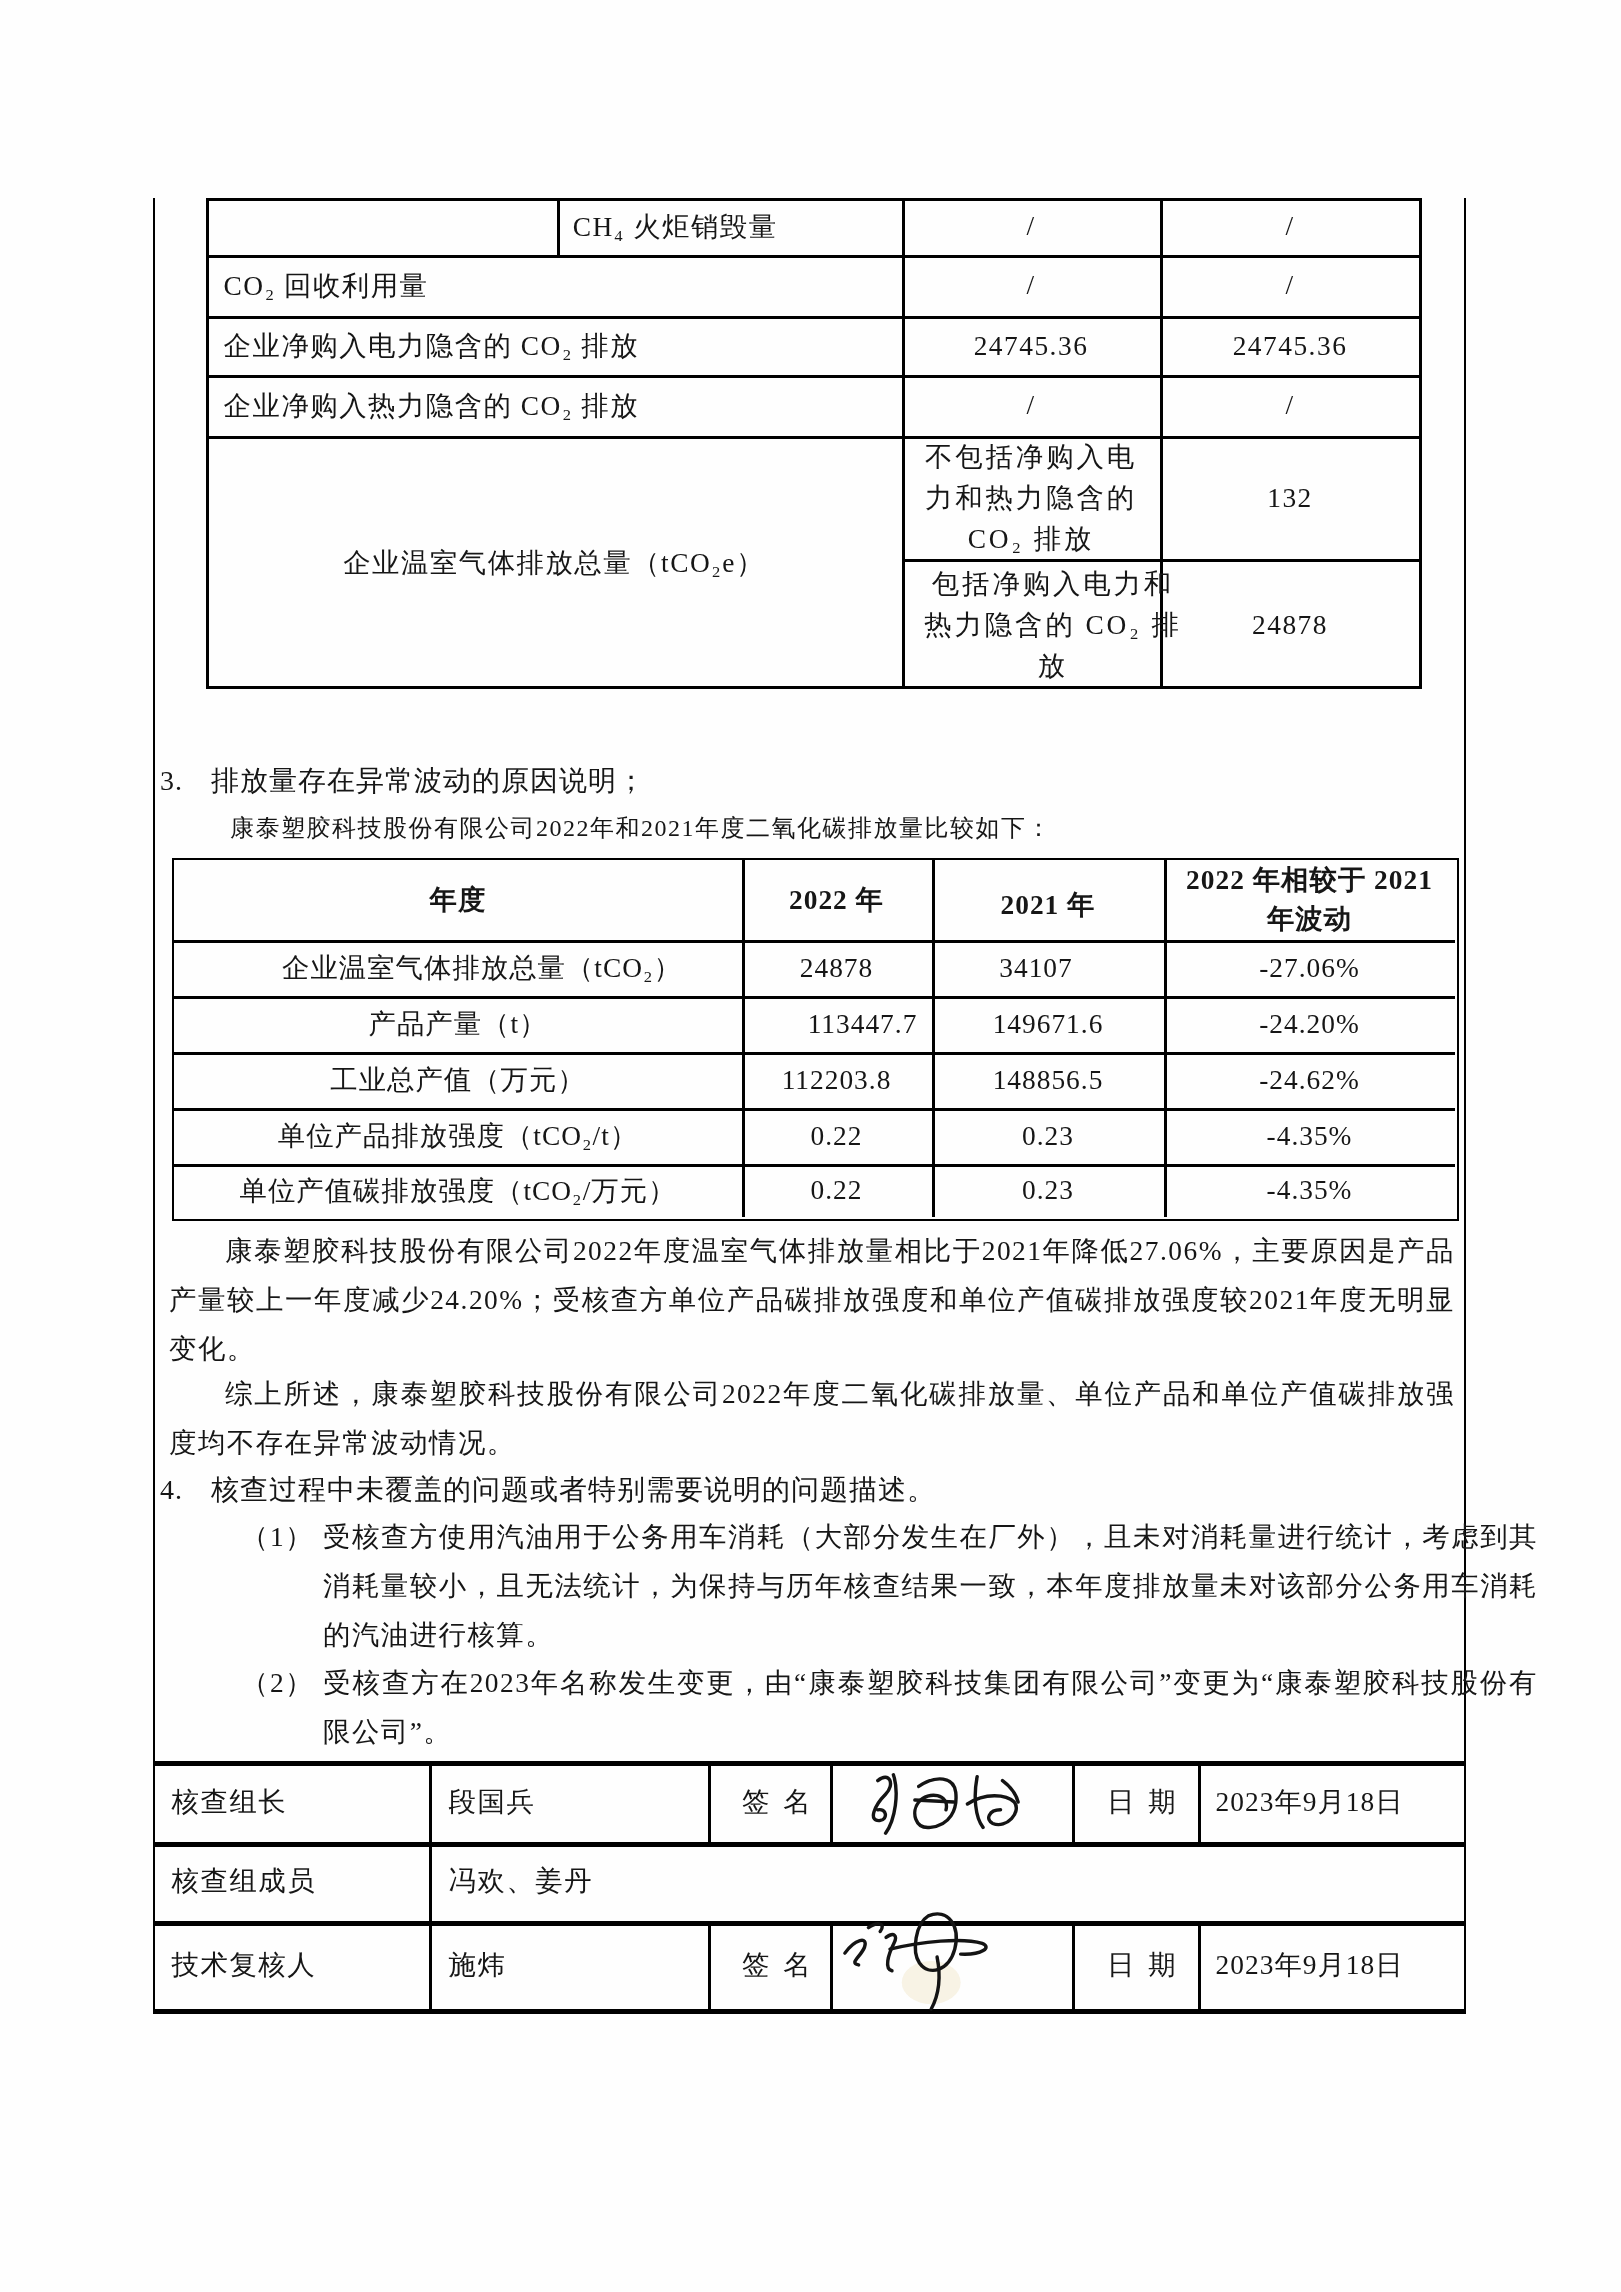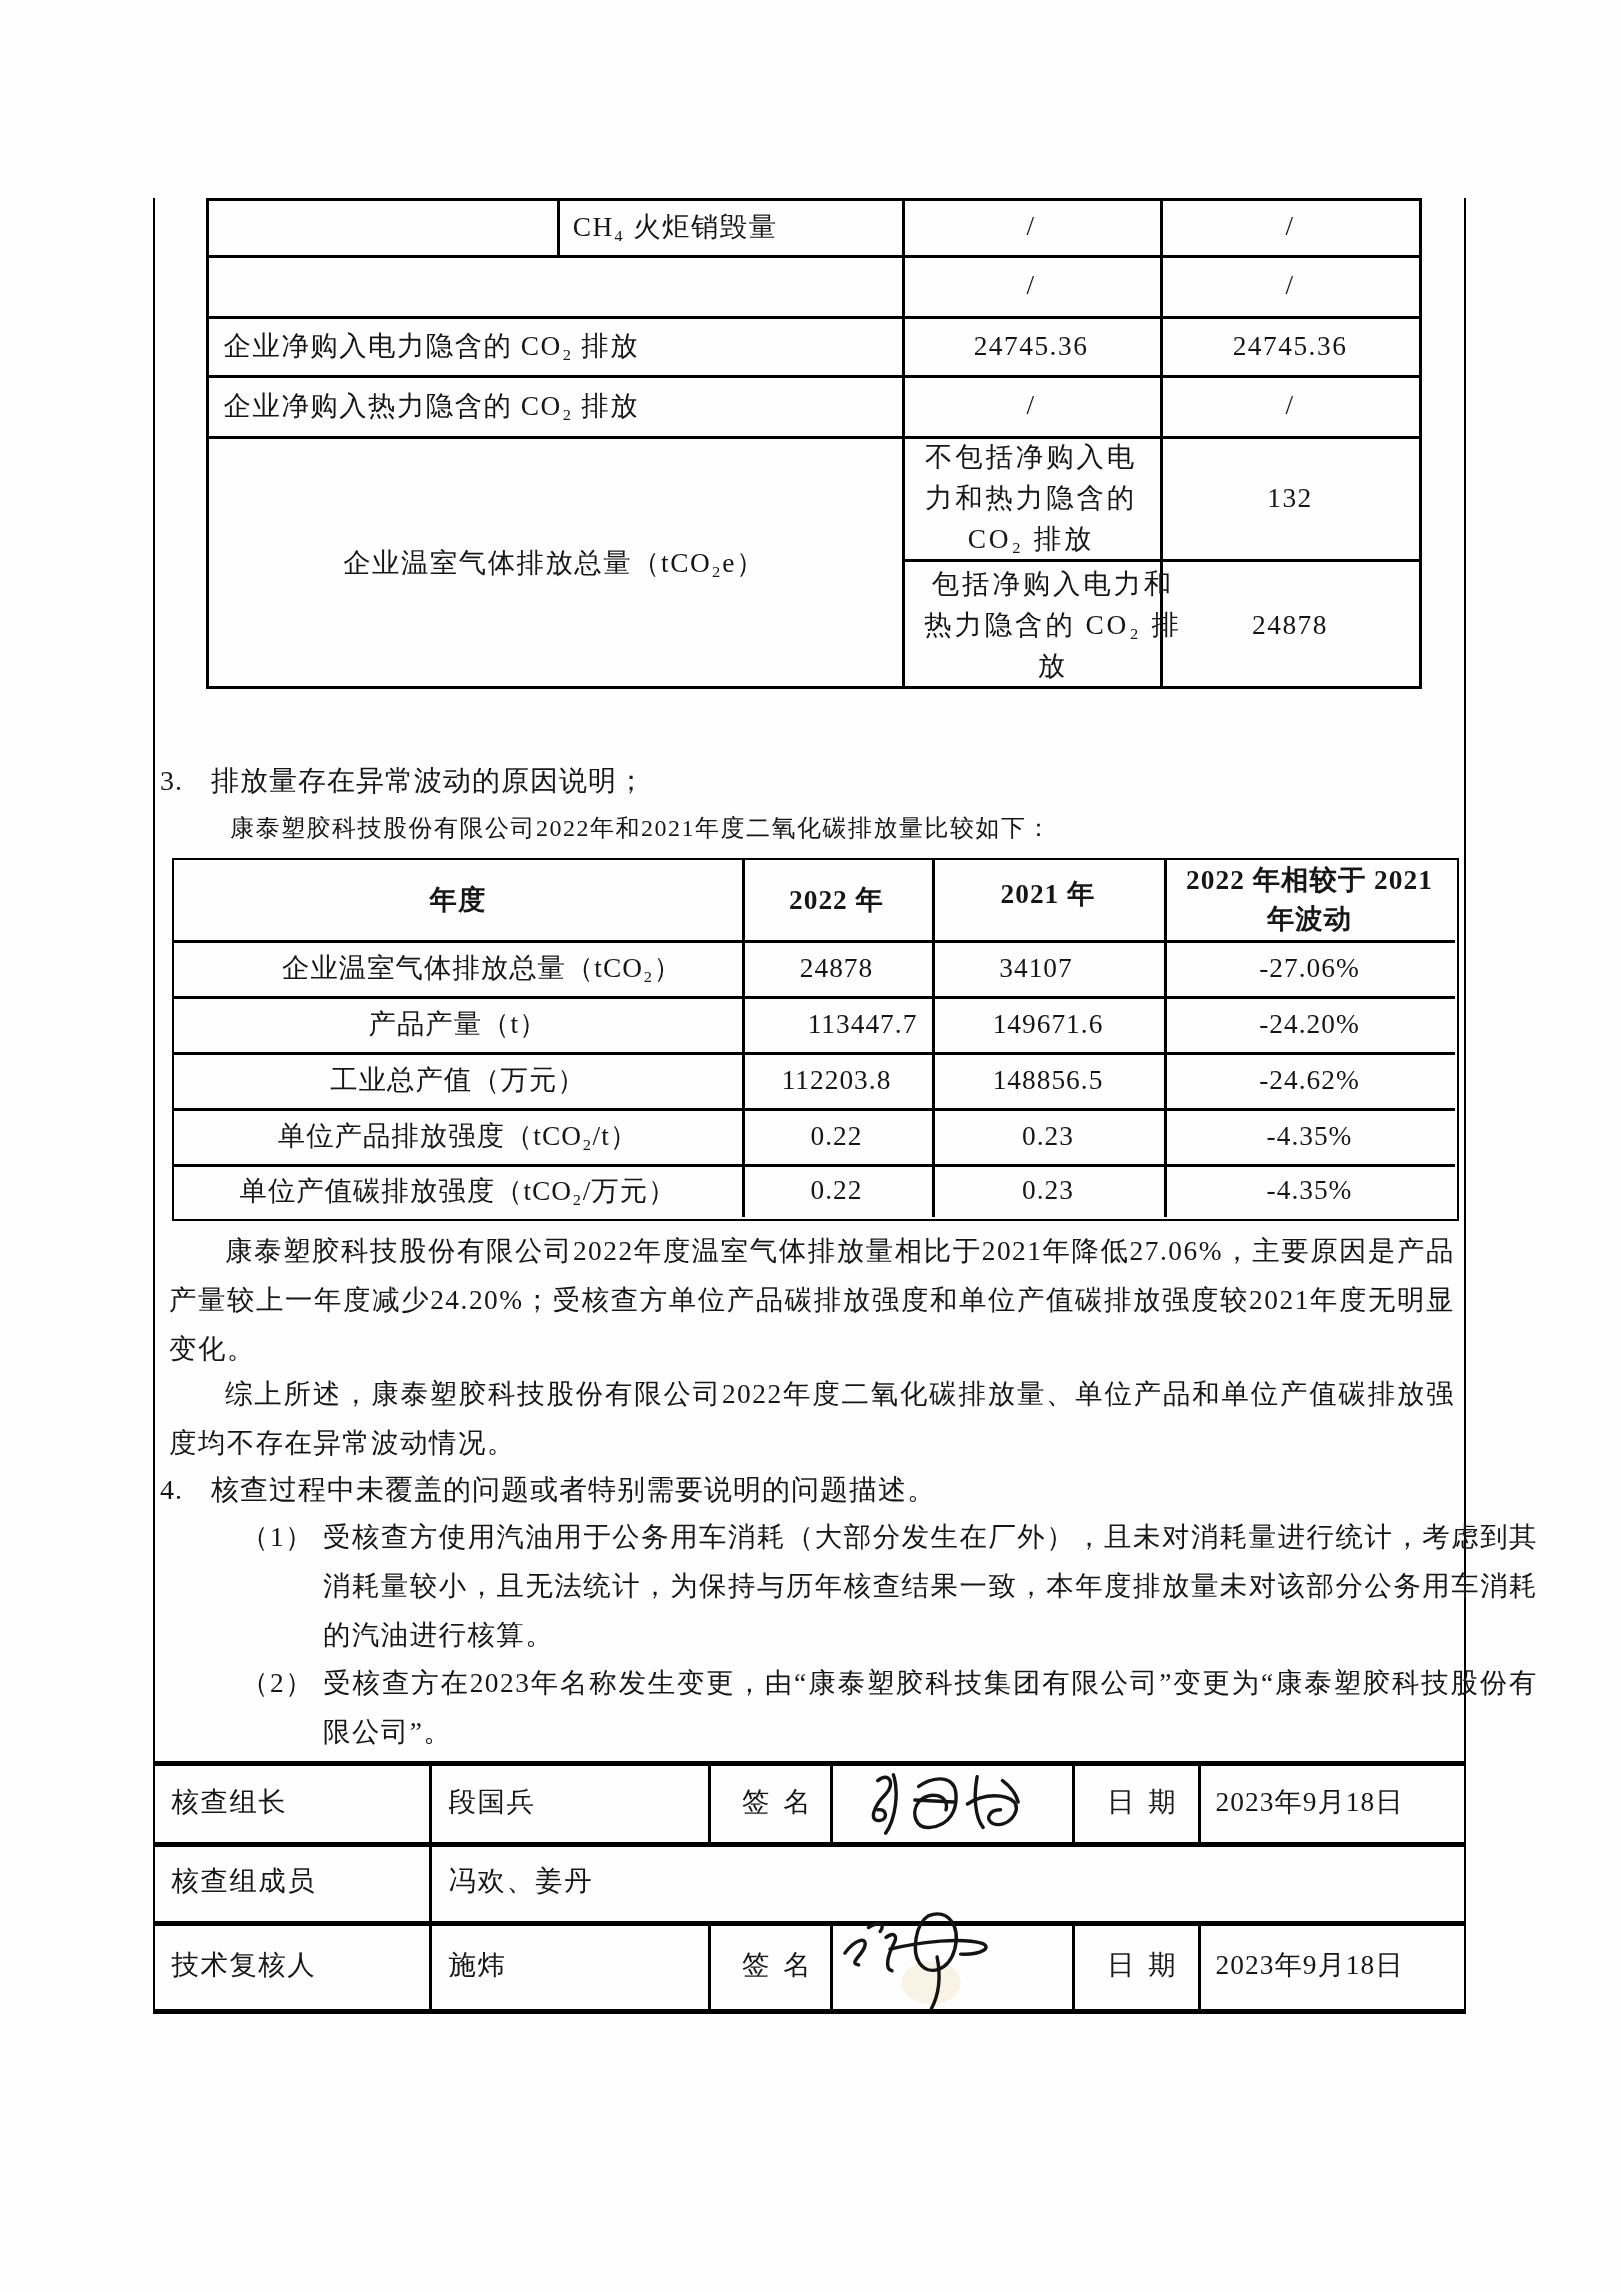--- a/index.html
+++ b/index.html
@@ -49,20 +49,21 @@
     <div class="vl" style="left:52px;top:0;height:491px;"></div>
     <div class="vl" style="left:403px;top:0;height:57px;"></div>
     <div class="vl" style="left:748px;top:0;height:491px;"></div>
     <div class="vl" style="left:1006px;top:0;height:491px;"></div>
     <div class="vl" style="left:1265px;top:0;height:491px;"></div>
 
     <div class="cell left" style="left:403px;top:0;width:345px;height:57px;padding-left:15.7px;">CH₄ 火炬销毁量</div>
     <div class="cell center" style="left:748px;top:0;width:258px;height:57px;">/</div>
     <div class="cell center" style="left:1006px;top:0;width:260px;height:57px;">/</div>
 
+    <div class="cell left" style="left:52px;top:57px;width:696px;height:61px;padding-left:17.6px;">CO₂ 回收利用量</div>
     <div class="cell center" style="left:748px;top:57px;width:258px;height:61px;">/</div>
     <div class="cell center" style="left:1006px;top:57px;width:260px;height:61px;">/</div>
 
     <div class="cell left" style="left:52px;top:118px;width:696px;height:60px;padding-left:17.6px;">企业净购入电力隐含的 CO₂ 排放</div>
     <div class="cell center" style="left:748px;top:118px;width:258px;height:60px;">24745.36</div>
     <div class="cell center" style="left:1006px;top:118px;width:260px;height:60px;">24745.36</div>
 
     <div class="cell left" style="left:52px;top:177px;width:696px;height:61px;padding-left:17.6px;">企业净购入热力隐含的 CO₂ 排放</div>
     <div class="cell center" style="left:748px;top:177px;width:258px;height:61px;">/</div>
     <div class="cell center" style="left:1006px;top:177px;width:260px;height:61px;">/</div>
@@ -85,21 +86,21 @@
     <div class="vl" style="left:758px;top:0;height:357px;"></div>
     <div class="vl" style="left:990px;top:0;height:357px;"></div>
     <div class="hl" style="left:0;top:80px;width:1281px;"></div>
     <div class="hl" style="left:0;top:136px;width:1281px;"></div>
     <div class="hl" style="left:0;top:192px;width:1281px;"></div>
     <div class="hl" style="left:0;top:248px;width:1281px;"></div>
     <div class="hl" style="left:0;top:304px;width:1281px;"></div>
 
     <div class="t2cell t2head" style="left:0;top:0;width:568px;height:80px;">年度</div>
     <div class="t2cell t2head" style="left:568px;top:0;width:189px;height:80px;">2022 年</div>
-    <div class="t2cell t2head" style="left:758px;top:4px;width:232px;height:60px;">2021 年</div>
+    <div class="t2cell t2head" style="left:758px;top:15px;width:232px;height:60px;">2021 年</div>
     <div class="t2cell t2head" style="left:990px;top:0;width:291px;height:80px;padding:0 9.8px;box-sizing:border-box;">2022 年相较于 2021 年波动</div>
 
     <div class="t2cell" style="left:0;top:80px;width:568px;height:56px;margin-left:24px;">企业温室气体排放总量（tCO₂）</div>
     <div class="t2cell" style="left:568px;top:80px;width:189px;height:56px;">24878</div>
     <div class="t2cell" style="left:758px;top:80px;width:208px;height:56px;border-radius:28px;">34107</div>
     <div class="t2cell" style="left:990px;top:80px;width:291px;height:56px;">-27.06%</div>
 
     <div class="t2cell" style="left:0;top:136px;width:568px;height:56px;">产品产量（t）</div>
     <div class="t2cell" style="left:568px;top:136px;width:189px;height:56px;padding-left:26px;">113447.7</div>
     <div class="t2cell" style="left:758px;top:136px;width:232px;height:56px;">149671.6</div>

